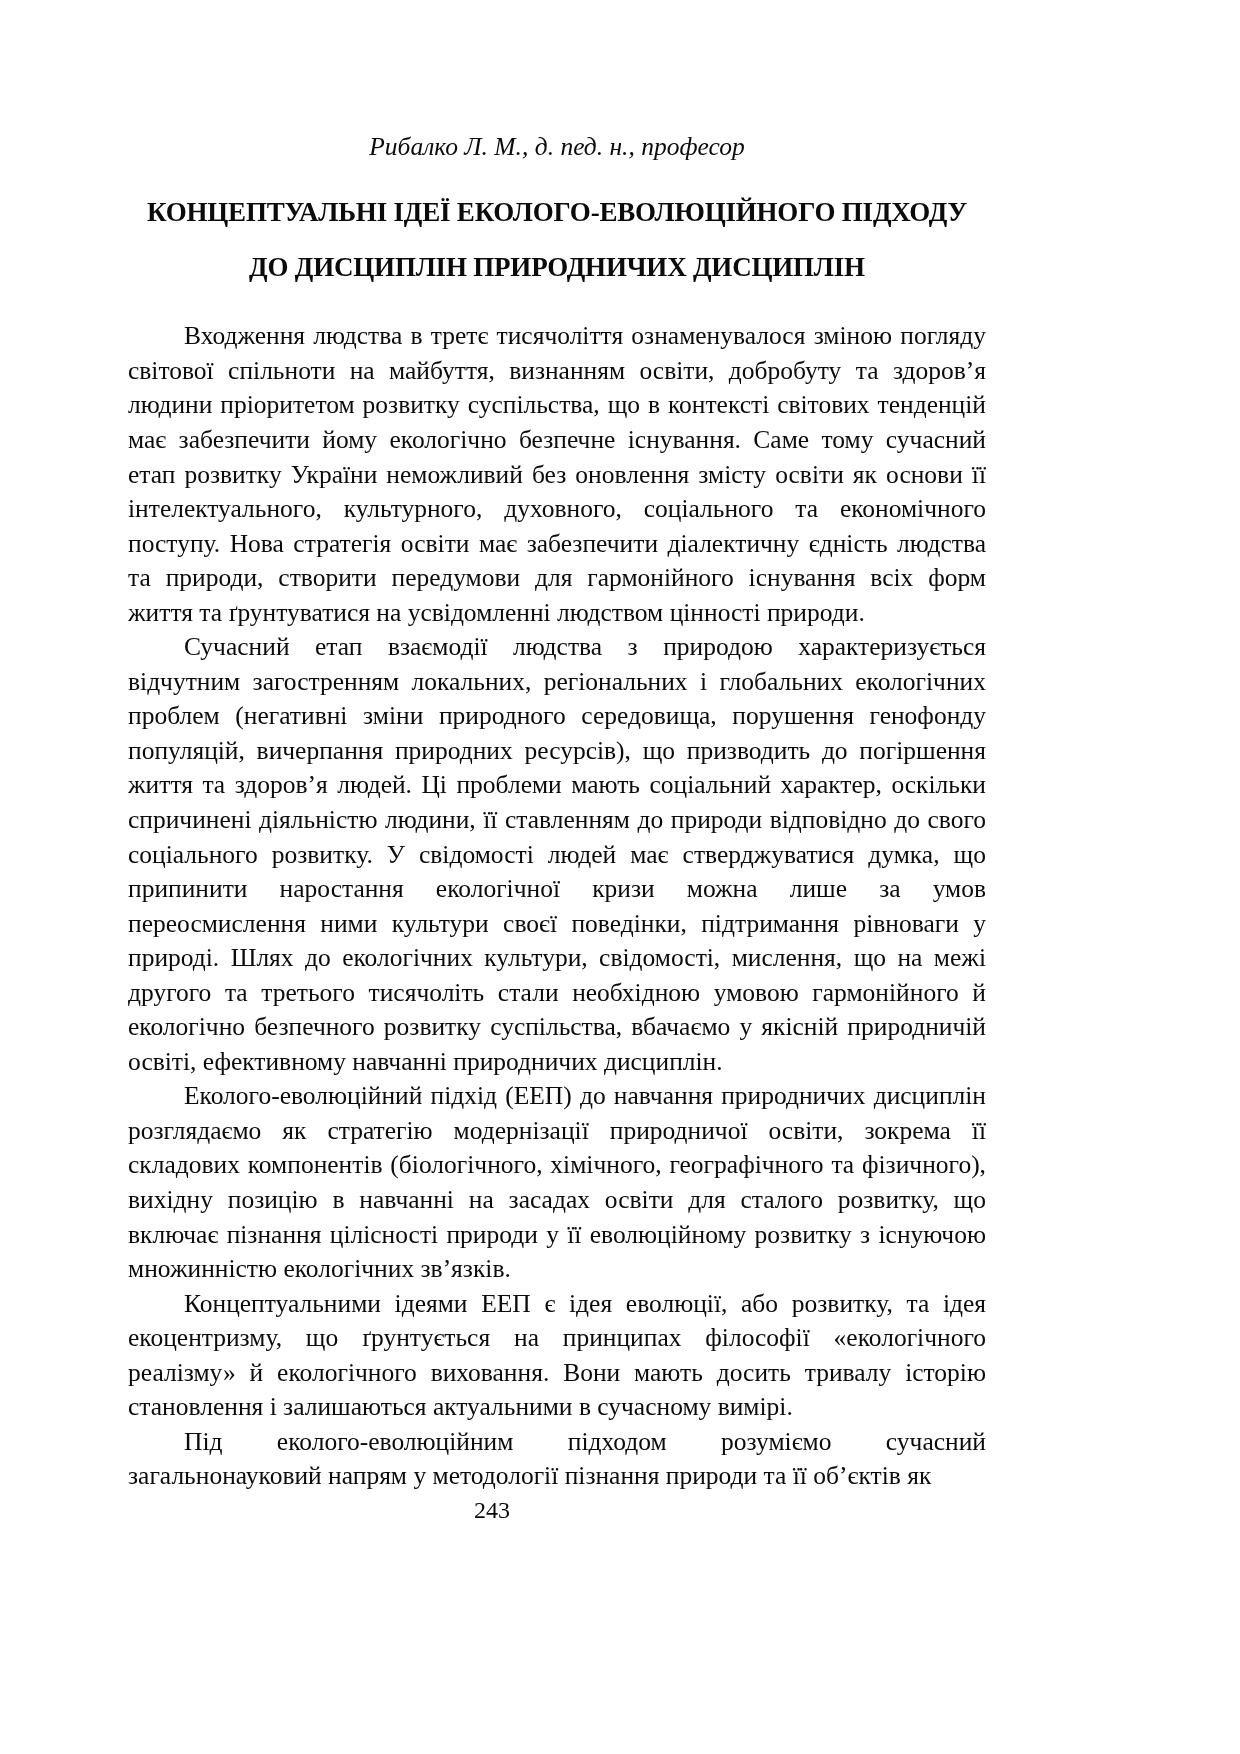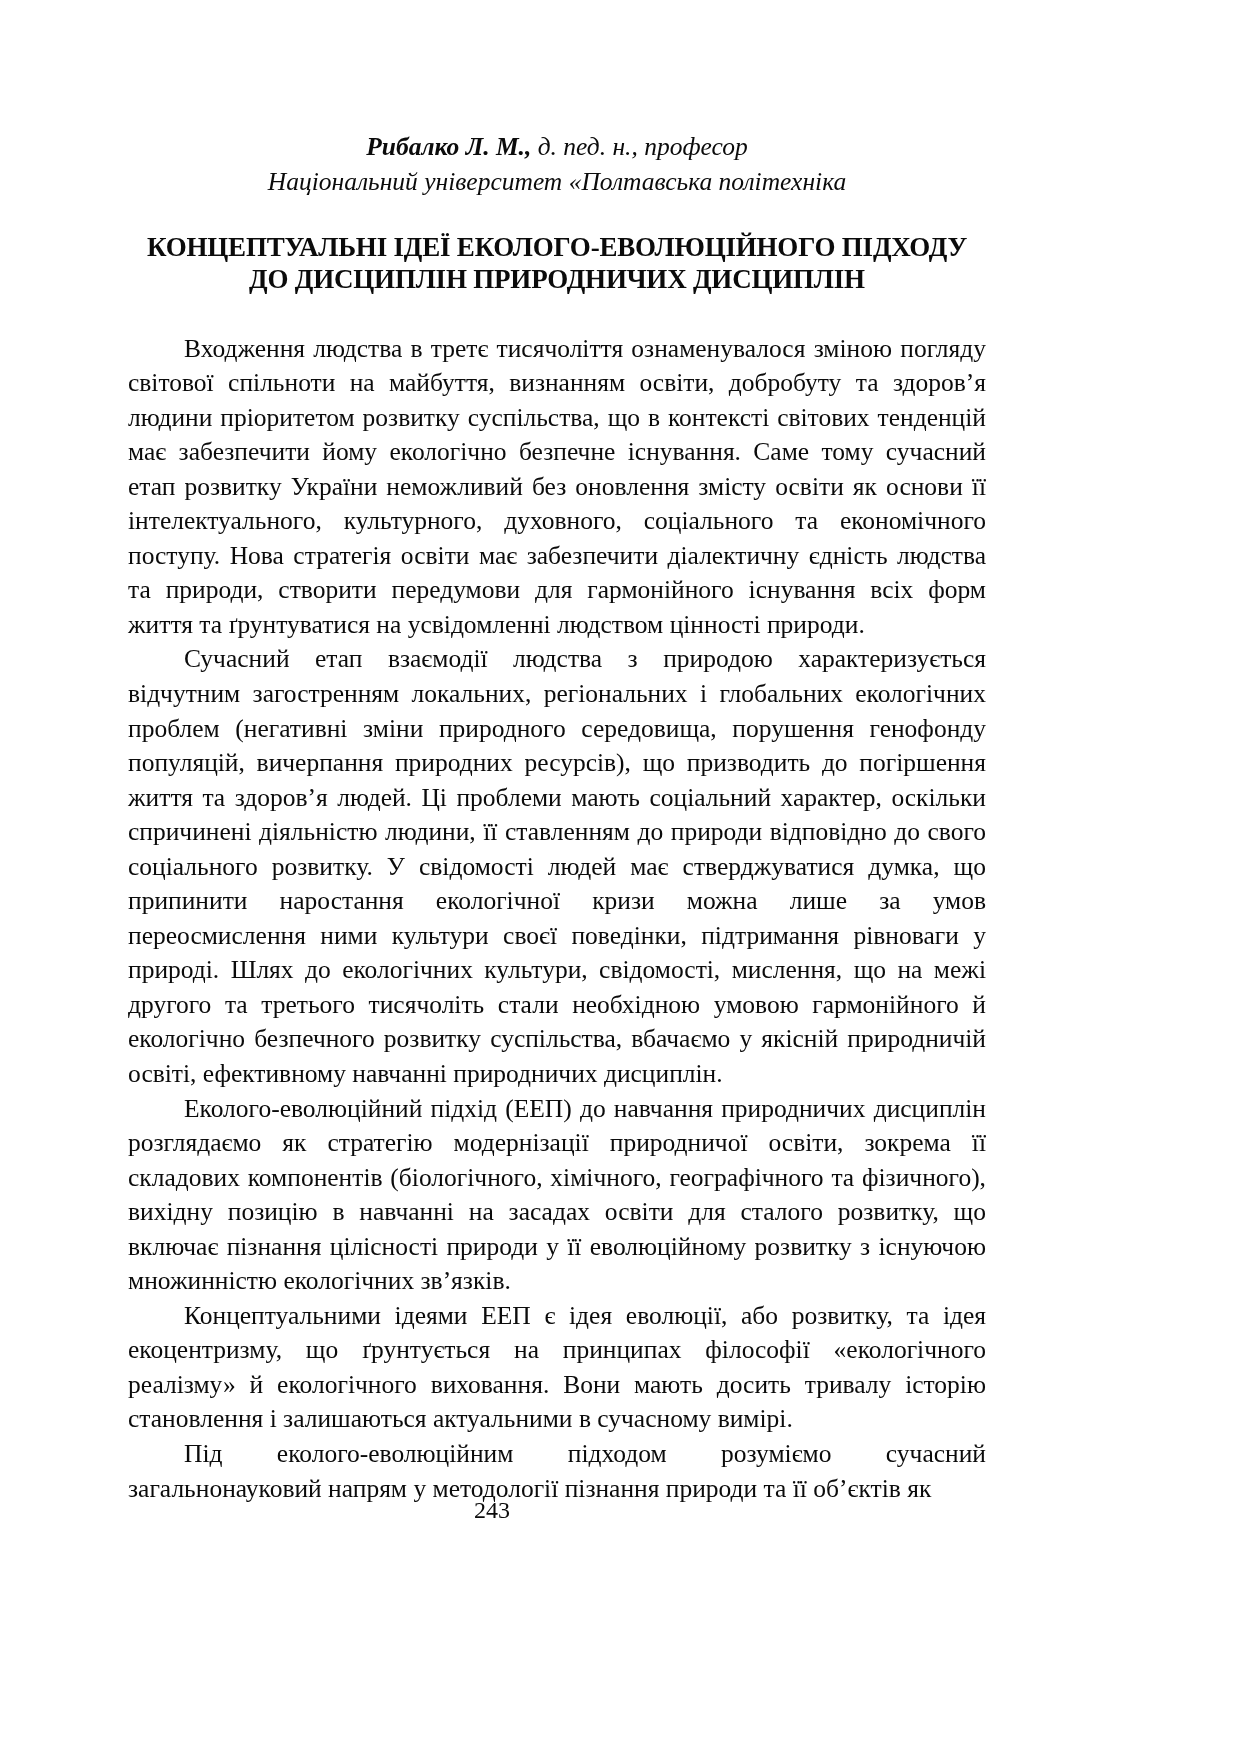--- a/index.html
+++ b/index.html
@@ -44,36 +44,37 @@
     text-align: center;
     margin-top: 3px;
   }
   .byline-line {
     font-style: italic;
     font-size: 25.5px;
     line-height: 1.38;
     white-space: nowrap;
   }
   .byline-line .author-name {
-    font-weight: bold;
+    font-weight: normal;
     font-style: italic;
   }
 
   
   .doc-title {
     text-align: center;
     font-weight: bold;
     font-size: 27px;
     line-height: 1.17;
     margin-top: 33px;
     letter-spacing: -0.2px;
   }
   .doc-title .title-line {
     display: block;
     white-space: nowrap;
+    margin-top: 23px;
   }
 
   
   .body-text {
     margin-top: 36px;
   }
   p.para {
     margin: 0;
     font-size: 25.5px;
     line-height: 1.355;
@@ -96,21 +97,20 @@
 </style>
 </head>
 <body>
 
 <div class="page">
   <div class="content">
 
 
     <div class="byline">
       <div class="byline-line"><span class="author-name">Рибалко Л. М.,</span><span> д. пед. н., професор</span></div>
-      <div class="byline-line">Національний університет «Полтавська політехніка</div>
     </div>
 
     <h1 class="doc-title">
       <span class="title-line">КОНЦЕПТУАЛЬНІ ІДЕЇ ЕКОЛОГО-ЕВОЛЮЦІЙНОГО ПІДХОДУ</span>
       <span class="title-line">ДО ДИСЦИПЛІН ПРИРОДНИЧИХ ДИСЦИПЛІН</span>
     </h1>
 
     <div class="body-text">
       <p class="para">Входження людства в третє тисячоліття ознаменувалося зміною погляду світової спільноти на майбуття, визнанням освіти, добробуту та здоров’я людини пріоритетом розвитку суспільства, що в контексті світових тенденцій має забезпечити йому екологічно безпечне існування. Саме тому сучасний етап розвитку України неможливий без оновлення змісту освіти як основи її інтелектуального, культурного, духовного, соціального та економічного поступу. Нова стратегія освіти має забезпечити діалектичну єдність людства та природи, створити передумови для гармонійного існування всіх форм життя та ґрунтуватися на усвідомленні людством цінності природи.</p>
       <p class="para">Сучасний етап взаємодії людства з природою характеризується відчутним загостренням локальних, регіональних і глобальних екологічних проблем (негативні зміни природного середовища, порушення генофонду популяцій, вичерпання природних ресурсів), що призводить до погіршення життя та здоров’я людей. Ці проблеми мають соціальний характер, оскільки спричинені діяльністю людини, її ставленням до природи відповідно до свого соціального розвитку. У свідомості людей має стверджуватися думка, що припинити наростання екологічної кризи можна лише за умов переосмислення ними культури своєї поведінки, підтримання рівноваги у природі. Шлях до екологічних культури, свідомості, мислення, що на межі другого та третього тисячоліть стали необхідною умовою гармонійного й екологічно безпечного розвитку суспільства, вбачаємо у якісній природничій освіті, ефективному навчанні природничих дисциплін.</p>

